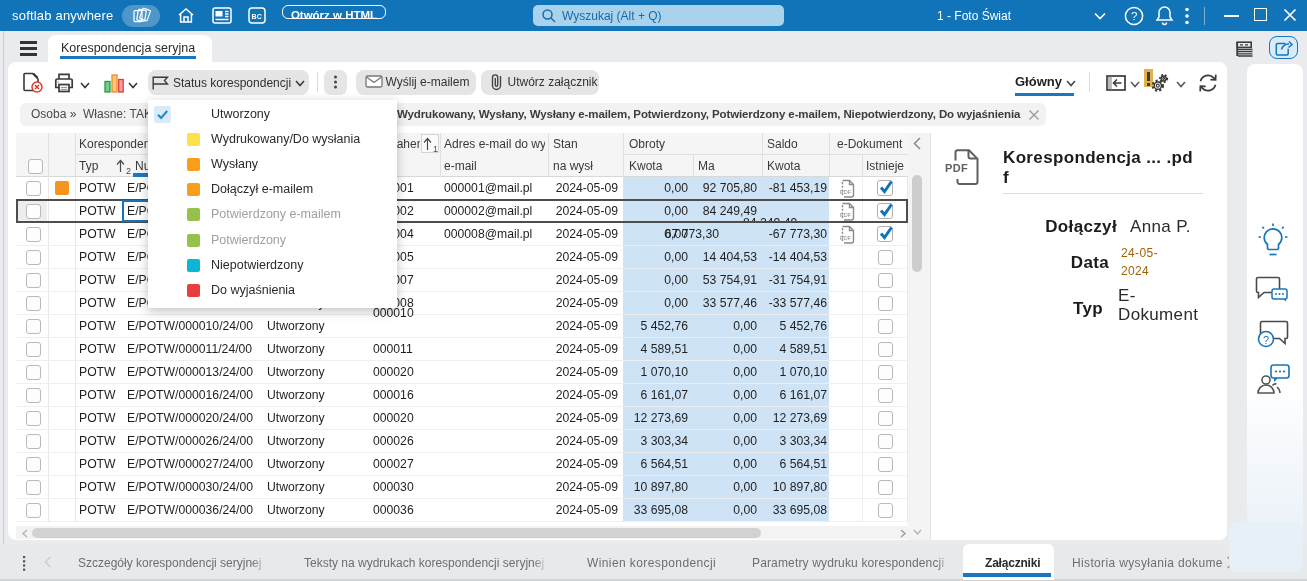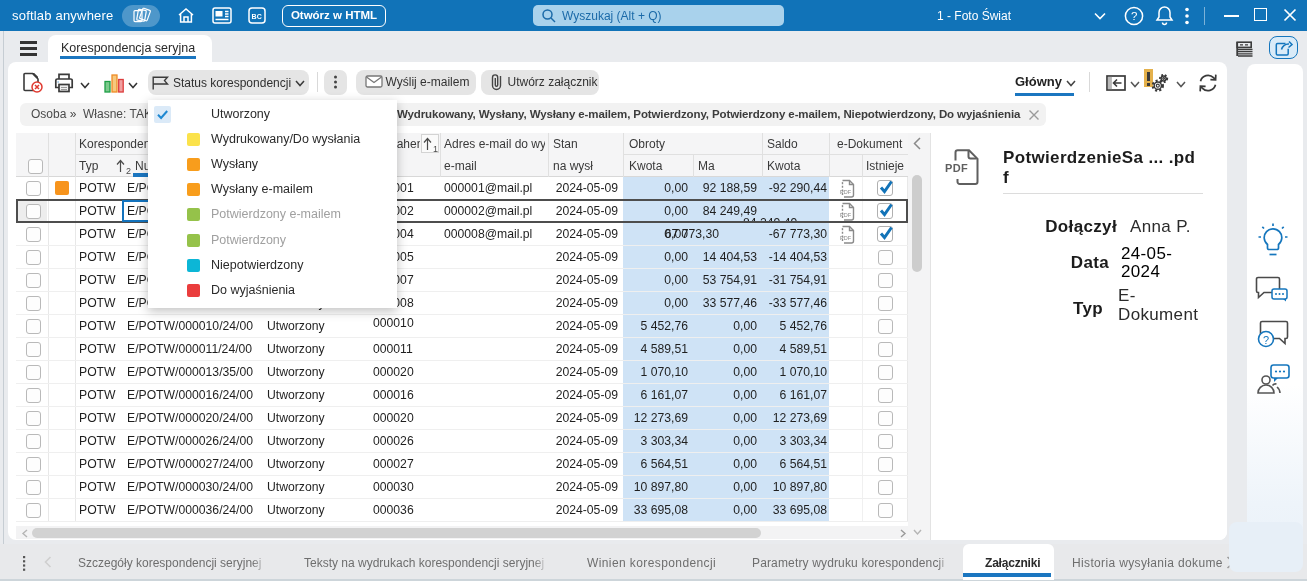--- a/index.html
+++ b/index.html
@@ -24,21 +24,21 @@
   </svg>
 <svg class="ab" style="left:212px;top:7px" width="20" height="17" viewBox="0 0 20 17">
  <rect x="1" y="1" width="18" height="15" rx="2" fill="none" stroke="#fff" stroke-width="1.5"></rect>
  <rect x="3.5" y="4" width="7" height="5.5" fill="#fff"></rect>
  <path d="M13 4.5 h3.5 M13 7 h3.5 M13 9.5 h3.5 M3.5 12.5 h13" stroke="#fff" stroke-width="1.3"></path>
   </svg>
 <svg class="ab" style="left:248px;top:7px" width="18" height="17" viewBox="0 0 18 17">
  <rect x="1" y="1" width="16" height="15" rx="3" fill="none" stroke="#fff" stroke-width="1.5"></rect>
  <text x="3.6" y="11.5" font-size="7" font-weight="bold" fill="#fff" font-family="Liberation Sans">BC</text>
   </svg>
-<div class="ab" style="left:282px;top:5px;width:104px;height:22px;border:1.5px solid #fff;border-radius:6px;color:#fff;font-size:11.5px;font-weight:bold;text-align:center;line-height:19px">Otwórz w HTML</div>
+<div class="ab" style="left:282px;top:5px;width:104px;height:14px;border:1.5px solid #fff;border-radius:6px;color:#fff;font-size:11.5px;font-weight:bold;text-align:center;line-height:19px">Otwórz w HTML</div>
 <div class="ab" style="left:533px;top:5px;width:251px;height:21px;background:#a9d2ec;border-radius:5px"></div>
 <svg class="ab" style="left:541px;top:8px" width="16" height="16" viewBox="0 0 16 16">
  <circle cx="6.5" cy="6.5" r="4.5" fill="none" stroke="#1b6aa8" stroke-width="1.5"></circle>
     <path d="M10 10 14 14" stroke="#1b6aa8" stroke-width="1.5"></path>
   </svg>
 <div class="ab" style="left:562px;top:9px;font-size:12px;color:#1b6aa8">Wyszukaj (Alt + Q)</div>
 <div class="ab" style="left:937px;top:9px;font-size:12px;color:#fff">1 - Foto Świat</div>
 <svg class="ab" style="left:1094px;top:12px" width="12" height="8" viewBox="0 0 12 8">
     <path d="M1 1.5 6 6.5 11 1.5" fill="none" stroke="#fff" stroke-width="1.6"></path>
   </svg>
@@ -215,22 +215,22 @@
 <div class="ab" style="left:623px;top:177px;width:206px;height:22px;background:#cfe3f6"></div>
 <div class="ab" style="left:26px;top:181px;width:15px;height:15px;border:1px solid #b9b9b9;border-radius:3px;background:#fdfdfd"></div>
 <div class="ab" style="left:55px;top:181px;width:14px;height:14px;background:#f7941d;border-radius:2px"></div>
 <div class="ab tc" style="left:79px;top:181px">POTW</div>
 <div class="ab tc" style="left:127px;top:181px">E/POTW/000001/24/00</div>
 <div class="ab tc" style="left:267px;top:181px">Utworzony</div>
 <div class="ab tc" style="left:373px;top:181px">000001</div>
 <div class="ab tc" style="left:444px;top:181px">000001@mail.pl</div>
 <div class="ab tc" style="left:540px;top:181px;width:78px;text-align:right">2024-05-09</div>
 <div class="ab tc" style="left:600px;top:181px;width:88px;text-align:right">0,00</div>
-<div class="ab tc" style="left:669px;top:181px;width:88px;text-align:right">92 188,59</div>
-<div class="ab tc" style="left:739px;top:181px;width:88px;text-align:right">-92 290,44</div>
+<div class="ab tc" style="left:669px;top:181px;width:88px;text-align:right">92 705,80</div>
+<div class="ab tc" style="left:739px;top:181px;width:88px;text-align:right">-81 453,19</div>
 <svg class="ab" style="left:838px;top:179px" width="19" height="20" viewBox="0 0 19 20">
     <path d="M4.5 1.5 h7 l4 4 v10.5 a2 2 0 0 1 -2 2 h-7.5" fill="none" stroke="#8a8a8a" stroke-width="1.4"></path>
     <path d="M4.5 16 v-12.5 a2 2 0 0 1 1 -1.8" fill="none" stroke="#8a8a8a" stroke-width="1.4" stroke-dasharray="2 1.6"></path>
     <path d="M11.5 1.5 v4 h4" fill="none" stroke="#8a8a8a" stroke-width="1.4"></path>
     <text x="2" y="15" font-size="5.5" fill="#8a8a8a" font-family="Liberation Sans">PDF</text>
   </svg>
 <div class="ab" style="left:877px;top:180px;width:16px;height:16px;border-radius:3px;border:1px solid #b0b0b0;background:#fff"></div>
 <svg class="ab" style="left:877px;top:177px" width="18" height="19" viewBox="0 0 18 19">
     <path d="M4 10.5 7.5 14.5 14.5 4.5" fill="none" stroke="#1273b8" stroke-width="3"></path>
   </svg>
@@ -313,21 +313,21 @@
 <div class="ab tc" style="left:600px;top:296px;width:88px;text-align:right">0,00</div>
 <div class="ab tc" style="left:669px;top:296px;width:88px;text-align:right">33 577,46</div>
 <div class="ab tc" style="left:739px;top:296px;width:88px;text-align:right">-33 577,46</div>
 <div class="ab" style="left:878px;top:296px;width:15px;height:15px;border:1px solid #b9b9b9;border-radius:3px;background:#fdfdfd"></div>
 <div class="ab" style="left:16px;top:337px;width:892px;height:1px;background:#efefef"></div>
 <div class="ab" style="left:623px;top:315px;width:206px;height:22px;background:#cfe3f6"></div>
 <div class="ab" style="left:26px;top:319px;width:15px;height:15px;border:1px solid #b9b9b9;border-radius:3px;background:#fdfdfd"></div>
 <div class="ab tc" style="left:79px;top:319px">POTW</div>
 <div class="ab tc" style="left:127px;top:319px">E/POTW/000010/24/00</div>
 <div class="ab tc" style="left:267px;top:319px">Utworzony</div>
-<div class="ab tc" style="left:373px;top:316px">000010</div>
+<div class="ab tc" style="left:373px;top:306px">000010</div>
 <div class="ab tc" style="left:540px;top:319px;width:78px;text-align:right">2024-05-09</div>
 <div class="ab tc" style="left:600px;top:319px;width:88px;text-align:right">5 452,76</div>
 <div class="ab tc" style="left:669px;top:319px;width:88px;text-align:right">0,00</div>
 <div class="ab tc" style="left:739px;top:319px;width:88px;text-align:right">5 452,76</div>
 <div class="ab" style="left:878px;top:319px;width:15px;height:15px;border:1px solid #b9b9b9;border-radius:3px;background:#fdfdfd"></div>
 <div class="ab" style="left:16px;top:360px;width:892px;height:1px;background:#efefef"></div>
 <div class="ab" style="left:623px;top:338px;width:206px;height:22px;background:#cfe3f6"></div>
 <div class="ab" style="left:26px;top:342px;width:15px;height:15px;border:1px solid #b9b9b9;border-radius:3px;background:#fdfdfd"></div>
 <div class="ab tc" style="left:79px;top:342px">POTW</div>
 <div class="ab tc" style="left:127px;top:342px">E/POTW/000011/24/00</div>
@@ -335,21 +335,21 @@
 <div class="ab tc" style="left:373px;top:342px">000011</div>
 <div class="ab tc" style="left:540px;top:342px;width:78px;text-align:right">2024-05-09</div>
 <div class="ab tc" style="left:600px;top:342px;width:88px;text-align:right">4 589,51</div>
 <div class="ab tc" style="left:669px;top:342px;width:88px;text-align:right">0,00</div>
 <div class="ab tc" style="left:739px;top:342px;width:88px;text-align:right">4 589,51</div>
 <div class="ab" style="left:878px;top:342px;width:15px;height:15px;border:1px solid #b9b9b9;border-radius:3px;background:#fdfdfd"></div>
 <div class="ab" style="left:16px;top:383px;width:892px;height:1px;background:#efefef"></div>
 <div class="ab" style="left:623px;top:361px;width:206px;height:22px;background:#cfe3f6"></div>
 <div class="ab" style="left:26px;top:365px;width:15px;height:15px;border:1px solid #b9b9b9;border-radius:3px;background:#fdfdfd"></div>
 <div class="ab tc" style="left:79px;top:365px">POTW</div>
-<div class="ab tc" style="left:127px;top:365px">E/POTW/000013/35/00</div>
+<div class="ab tc" style="left:127px;top:365px">E/POTW/000013/24/00</div>
 <div class="ab tc" style="left:267px;top:365px">Utworzony</div>
 <div class="ab tc" style="left:373px;top:365px">000020</div>
 <div class="ab tc" style="left:540px;top:365px;width:78px;text-align:right">2024-05-09</div>
 <div class="ab tc" style="left:600px;top:365px;width:88px;text-align:right">1 070,10</div>
 <div class="ab tc" style="left:669px;top:365px;width:88px;text-align:right">0,00</div>
 <div class="ab tc" style="left:739px;top:365px;width:88px;text-align:right">1 070,10</div>
 <div class="ab" style="left:878px;top:365px;width:15px;height:15px;border:1px solid #b9b9b9;border-radius:3px;background:#fdfdfd"></div>
 <div class="ab" style="left:16px;top:406px;width:892px;height:1px;background:#efefef"></div>
 <div class="ab" style="left:623px;top:384px;width:206px;height:22px;background:#cfe3f6"></div>
 <div class="ab" style="left:26px;top:388px;width:15px;height:15px;border:1px solid #b9b9b9;border-radius:3px;background:#fdfdfd"></div>
@@ -442,26 +442,26 @@
 <svg class="ab" style="left:913px;top:528px" width="9" height="8" viewBox="0 0 9 8">
     <path d="M1 2 4.5 6 8 2" fill="none" stroke="#b5b5b5" stroke-width="1.4"></path>
   </svg>
 
 <div class="ab" style="left:930px;top:133px;width:297px;height:407px;background:#fff;border-left:1px solid #e3e3e3;border-radius:0 0 8px 0"></div>
 <svg class="ab" style="left:944px;top:148px" width="40" height="38" viewBox="0 0 40 38">
  <path d="M11.5 12.5 v-8 a2.2 2.2 0 0 1 2.2 -2.2 h11.3 l8.5 8.5 v23 a2.2 2.2 0 0 1 -2.2 2.2 h-15.6 a2.2 2.2 0 0 1 -2.2 -2.2 v-2.8" fill="none" stroke="#5f5f5f" stroke-width="2"></path>
  <path d="M24.5 2.3 v6.2 a2 2 0 0 0 2 2 h6.2" fill="none" stroke="#5f5f5f" stroke-width="2"></path>
  <text x="1" y="24" font-size="11" font-weight="bold" letter-spacing=".4" fill="#5f5f5f" font-family="Liberation Sans">PDF</text>
   </svg>
-<div class="ab" style="left:1003px;top:148px;width:193px;font-size:17px;letter-spacing:.35px;font-weight:bold;color:#1c1c1c;line-height:19.5px;word-break:break-all">PotwierdzenieSa ... .pdf</div>
+<div class="ab" style="left:1003px;top:148px;width:193px;font-size:17px;letter-spacing:.35px;font-weight:bold;color:#1c1c1c;line-height:19.5px;word-break:break-all">Korespondencja ... .pdf</div>
 <div class="ab" style="left:1003px;top:193px;width:200px;height:1px;background:#dcdcdc"></div>
 <div class="ab" style="left:1000px;top:217px;width:117px;text-align:right;font-size:17px;letter-spacing:.35px;font-weight:bold;color:#1c1c1c">Dołączył</div>
 <div class="ab" style="left:1130px;top:217px;font-size:17px;letter-spacing:.35px;color:#2b2b2b">Anna P.</div>
 <div class="ab" style="left:1000px;top:253px;width:109px;text-align:right;font-size:17px;letter-spacing:.35px;font-weight:bold;color:#1c1c1c">Data</div>
-<div class="ab" style="left:1121px;top:245px;font-size:17px;letter-spacing:.35px;color:#000000;line-height:17.5px">24-05-<br>2024</div>
+<div class="ab" style="left:1121px;top:245px;font-size:12px;letter-spacing:.35px;color:#a16207;line-height:17.5px">24-05-<br>2024</div>
 <div class="ab" style="left:1000px;top:299px;width:103px;text-align:right;font-size:17px;letter-spacing:.35px;font-weight:bold;color:#1c1c1c">Typ</div>
 <div class="ab" style="left:1118px;top:287px;font-size:17px;letter-spacing:.35px;color:#2b2b2b;line-height:18.5px">E-<br>Dokument</div>
 
 <div class="ab" style="left:1247px;top:64px;width:56px;height:517px;border-radius:8px 8px 0 0;background:linear-gradient(180deg,#fff 0%,#fff 62%,#eef4fa 85%,#e8f0f8 100%)"></div>
 <svg class="ab" style="left:1236px;top:41px" width="18" height="16" viewBox="0 0 18 16">
  <path d="M1.2 1 v14" stroke="#3c3c3c" stroke-width="1.8"></path>
  <rect x="1.2" y="1.2" width="14" height="5.2" fill="none" stroke="#3c3c3c" stroke-width="1.6"></rect>
  <path d="M4 3.8 h3 M9 3.8 h3" stroke="#3c3c3c" stroke-width="1.2"></path>
  <path d="M2 8.5 h14.5 M2 10.7 h14.5 M2 12.9 h14.5 M2 15 h14.5" stroke="#3c3c3c" stroke-width="1.3"></path>
   </svg>
@@ -532,20 +532,20 @@
 <div class="ab" style="left:147.5px;top:99.5px;width:249px;height:208px;background:#fff;box-shadow:0 3px 10px rgba(0,0,0,.25)"></div>
 <div class="ab" style="left:153.5px;top:105.5px;width:17px;height:17px;border-radius:2px;background:#dbeaf8"><svg width="17" height="17" viewBox="0 0 17 17">
       <path d="M4 8.8 7.1 12 13.2 5" fill="none" stroke="#1e88d2" stroke-width="2"></path>
     </svg></div>
 <div class="ab" style="left:211px;top:106.5px;font-size:12.5px;color:#2a2a2a">Utworzony</div>
 <div class="ab" style="left:187px;top:132.7px;width:13px;height:13px;border-radius:2px;background:#fbe24b"></div>
 <div class="ab" style="left:211px;top:131.7px;font-size:12.5px;color:#2a2a2a">Wydrukowany/Do wysłania</div>
 <div class="ab" style="left:187px;top:157.9px;width:13px;height:13px;border-radius:2px;background:#f89d1c"></div>
 <div class="ab" style="left:211px;top:156.9px;font-size:12.5px;color:#2a2a2a">Wysłany</div>
 <div class="ab" style="left:187px;top:183.1px;width:13px;height:13px;border-radius:2px;background:#f89d1c"></div>
-<div class="ab" style="left:211px;top:182.1px;font-size:12.5px;color:#2a2a2a">Wysłany e-mailem</div>
+<div class="ab" style="left:211px;top:182.1px;font-size:12.5px;color:#2a2a2a">Dołączył e-mailem</div>
 <div class="ab" style="left:187px;top:208.3px;width:13px;height:13px;border-radius:2px;background:#95c24a"></div>
 <div class="ab" style="left:211px;top:207.3px;font-size:12.5px;color:#a0a0a0">Potwierdzony e-mailem</div>
 <div class="ab" style="left:187px;top:233.5px;width:13px;height:13px;border-radius:2px;background:#95c24a"></div>
 <div class="ab" style="left:211px;top:232.5px;font-size:12.5px;color:#a0a0a0">Potwierdzony</div>
 <div class="ab" style="left:187px;top:258.7px;width:13px;height:13px;border-radius:2px;background:#0cb6d6"></div>
 <div class="ab" style="left:211px;top:257.7px;font-size:12.5px;color:#2a2a2a">Niepotwierdzony</div>
 <div class="ab" style="left:187px;top:283.9px;width:13px;height:13px;border-radius:2px;background:#ea3d3d"></div>
 <div class="ab" style="left:211px;top:282.9px;font-size:12.5px;color:#2a2a2a">Do wyjaśnienia</div>
 </body></html>

